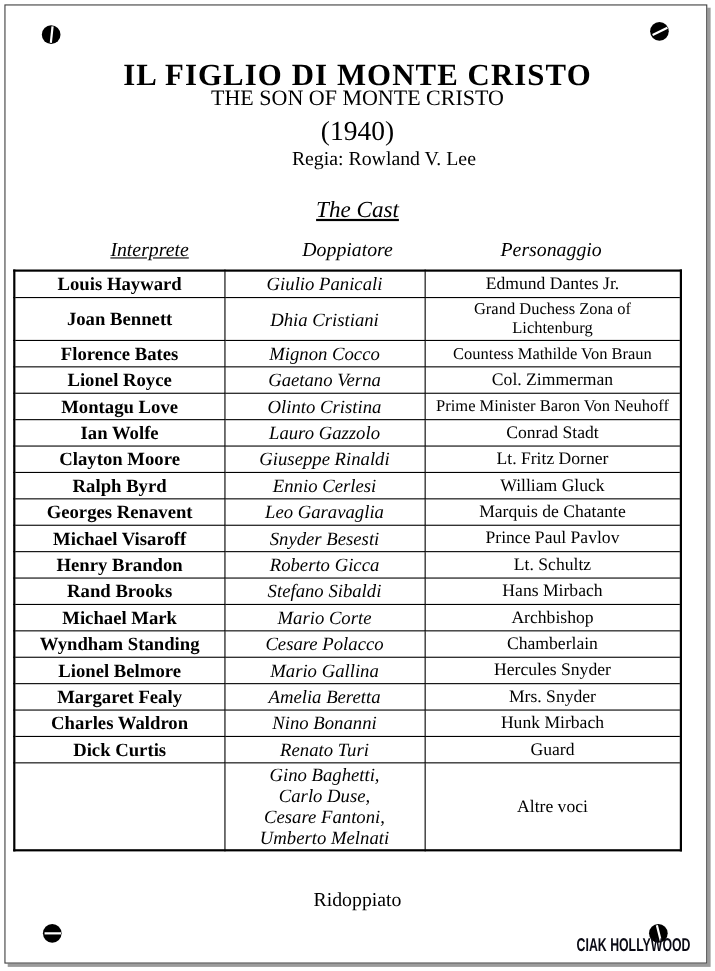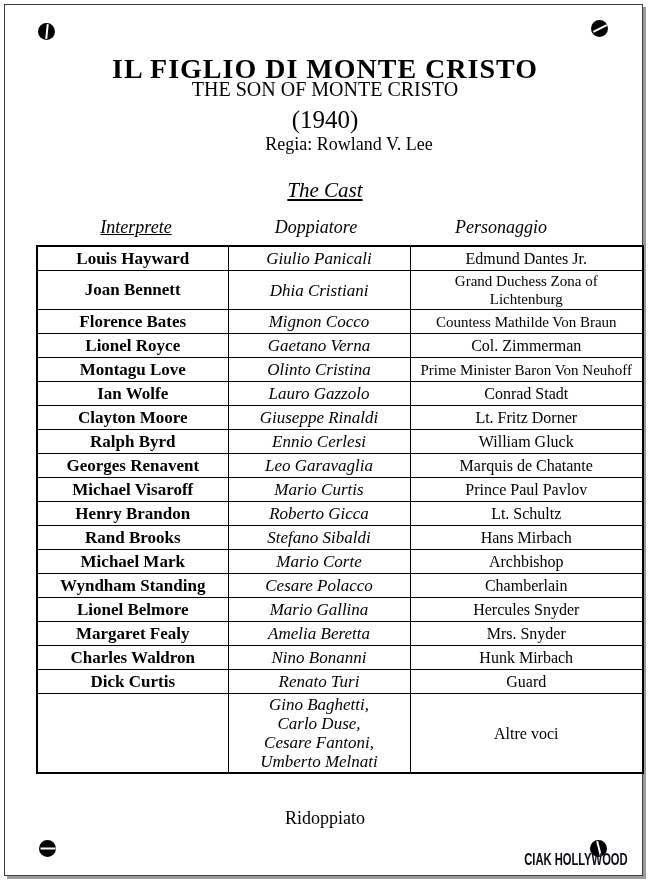--- a/index.html
+++ b/index.html
@@ -55,21 +55,21 @@
     font-style: italic;
     white-space: nowrap;
   }
   .col-header.h1 { left: 136px; text-decoration: underline; }
   .col-header.h2 { left: 316px; }
   .col-header.h3 { left: 501px; }
 
   table.cast-table {
     position: absolute;
     top: 245px;
-    left: 36px;
+    left: 12px;
     width: 606px;
     border-collapse: collapse;
     table-layout: fixed;
     border: 2px solid #000000;
     padding-left: 36px;
   }
   table.cast-table td {
     border: 1px solid #000000;
     text-align: center;
     vertical-align: middle;
@@ -219,21 +219,21 @@
           <td class="col-dubber">Ennio Cerlesi</td>
           <td class="col-character">William Gluck</td>
         </tr>
         <tr>
           <td class="col-actor">Georges Renavent</td>
           <td class="col-dubber">Leo Garavaglia</td>
           <td class="col-character">Marquis de Chatante</td>
         </tr>
         <tr>
           <td class="col-actor">Michael Visaroff</td>
-          <td class="col-dubber">Mario Curtis</td>
+          <td class="col-dubber">Snyder Besesti</td>
           <td class="col-character">Prince Paul Pavlov</td>
         </tr>
         <tr>
           <td class="col-actor">Henry Brandon</td>
           <td class="col-dubber">Roberto Gicca</td>
           <td class="col-character">Lt. Schultz</td>
         </tr>
         <tr>
           <td class="col-actor">Rand Brooks</td>
           <td class="col-dubber">Stefano Sibaldi</td>

